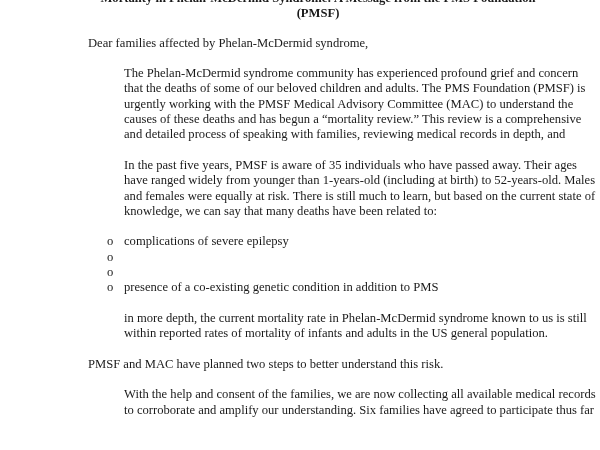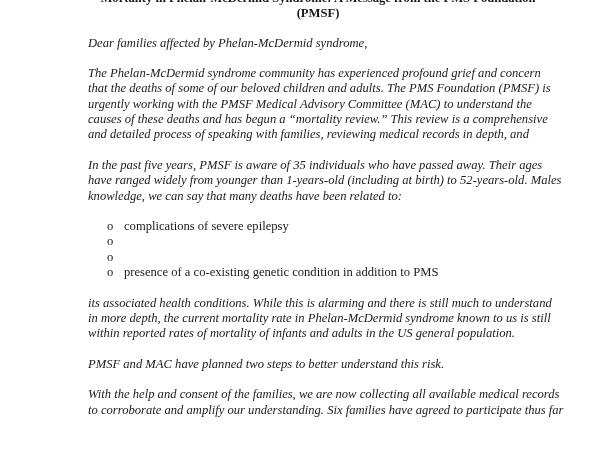--- a/index.html
+++ b/index.html
@@ -9,22 +9,22 @@
     color: #1a1a1a;
   }
   .page {
     position: absolute; left: 88px; top: -9px; width: 460px;
     font-size: 12.6px; line-height: 15.3px;
   }
   .title {
     font-weight: bold; text-align: center; margin: 0 0 14px 0;
     width: 460px;
   }
-  p { margin: 0 0 15.3px 0; white-space: nowrap; font-style: italic; }
-  .line { display: block; white-space: nowrap; }
+  p { margin: 0 0 15.3px 0; white-space: nowrap; }
+  .line { display: block; white-space: nowrap; margin-left: 36px; }
   ul.bullets { list-style: none; margin: 0 0 15.3px 0; padding: 0; }
   ul.bullets li { display: flex; white-space: nowrap; }
   .bullet { width: 17px; margin-left: 19px; flex: 0 0 auto; }
 </style>
 </head>
 <body>
 
 <div class="page">
   <div class="title">Mortality in Phelan-McDermid Syndrome: A Message from the PMS Foundation (PMSF)</div>
 
@@ -34,20 +34,21 @@
     <span class="line">The Phelan-McDermid syndrome community has experienced profound grief and concern</span>
     <span class="line">that the deaths of some of our beloved children and adults. The PMS Foundation (PMSF) is</span>
     <span class="line">urgently working with the PMSF Medical Advisory Committee (MAC) to understand the</span>
     <span class="line">causes of these deaths and has begun a “mortality review.” This review is a comprehensive</span>
     <span class="line">and detailed process of speaking with families, reviewing medical records in depth, and</span>
   </p>
 
   <p>
     <span class="line">In the past five years, PMSF is aware of 35 individuals who have passed away. Their ages</span>
     <span class="line">have ranged widely from younger than 1-years-old (including at birth) to 52-years-old. Males</span>
+    <span class="line">and females were equally at risk. There is still much to learn, but based on the current state of</span>
     <span class="line">knowledge, we can say that many deaths have been related to:</span>
   </p>
 
   <ul class="bullets">
     <li>
       <span class="bullet">o</span>
       <span>complications of severe epilepsy</span>
     </li>
     <li>
       <span class="bullet">o</span>
@@ -55,21 +56,20 @@
     <li>
       <span class="bullet">o</span>
     </li>
     <li>
       <span class="bullet">o</span>
       <span>presence of a co-existing genetic condition in addition to PMS</span>
     </li>
   </ul>
 
   <p>
-    <span class="line">its associated health conditions. While this is alarming and there is still much to understand</span>
     <span class="line">in more depth, the current mortality rate in Phelan-McDermid syndrome known to us is still</span>
     <span class="line">within reported rates of mortality of infants and adults in the US general population.</span>
   </p>
 
   <p>PMSF and MAC have planned two steps to better understand this risk.</p>
 
   <p>
     <span class="line">With the help and consent of the families, we are now collecting all available medical records</span>
     <span class="line">to corroborate and amplify our understanding. Six families have agreed to participate thus far</span>
 

